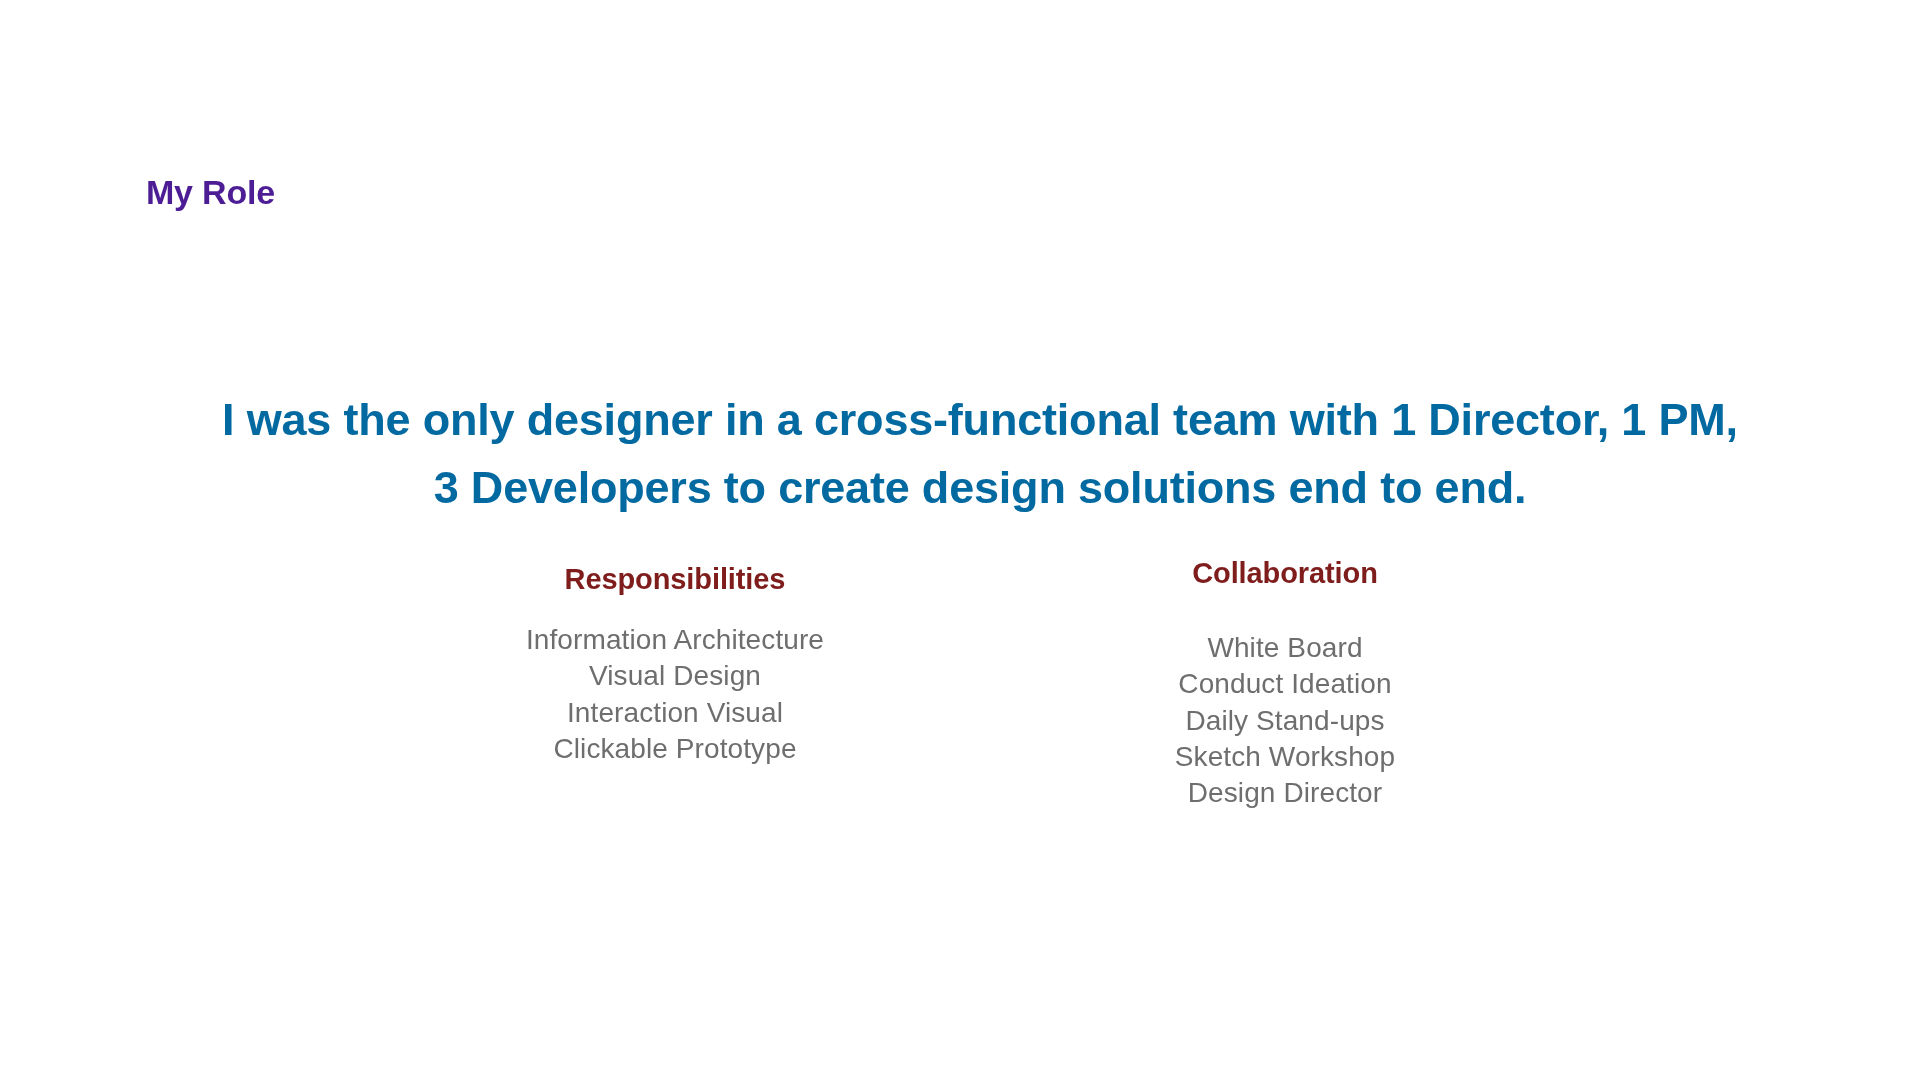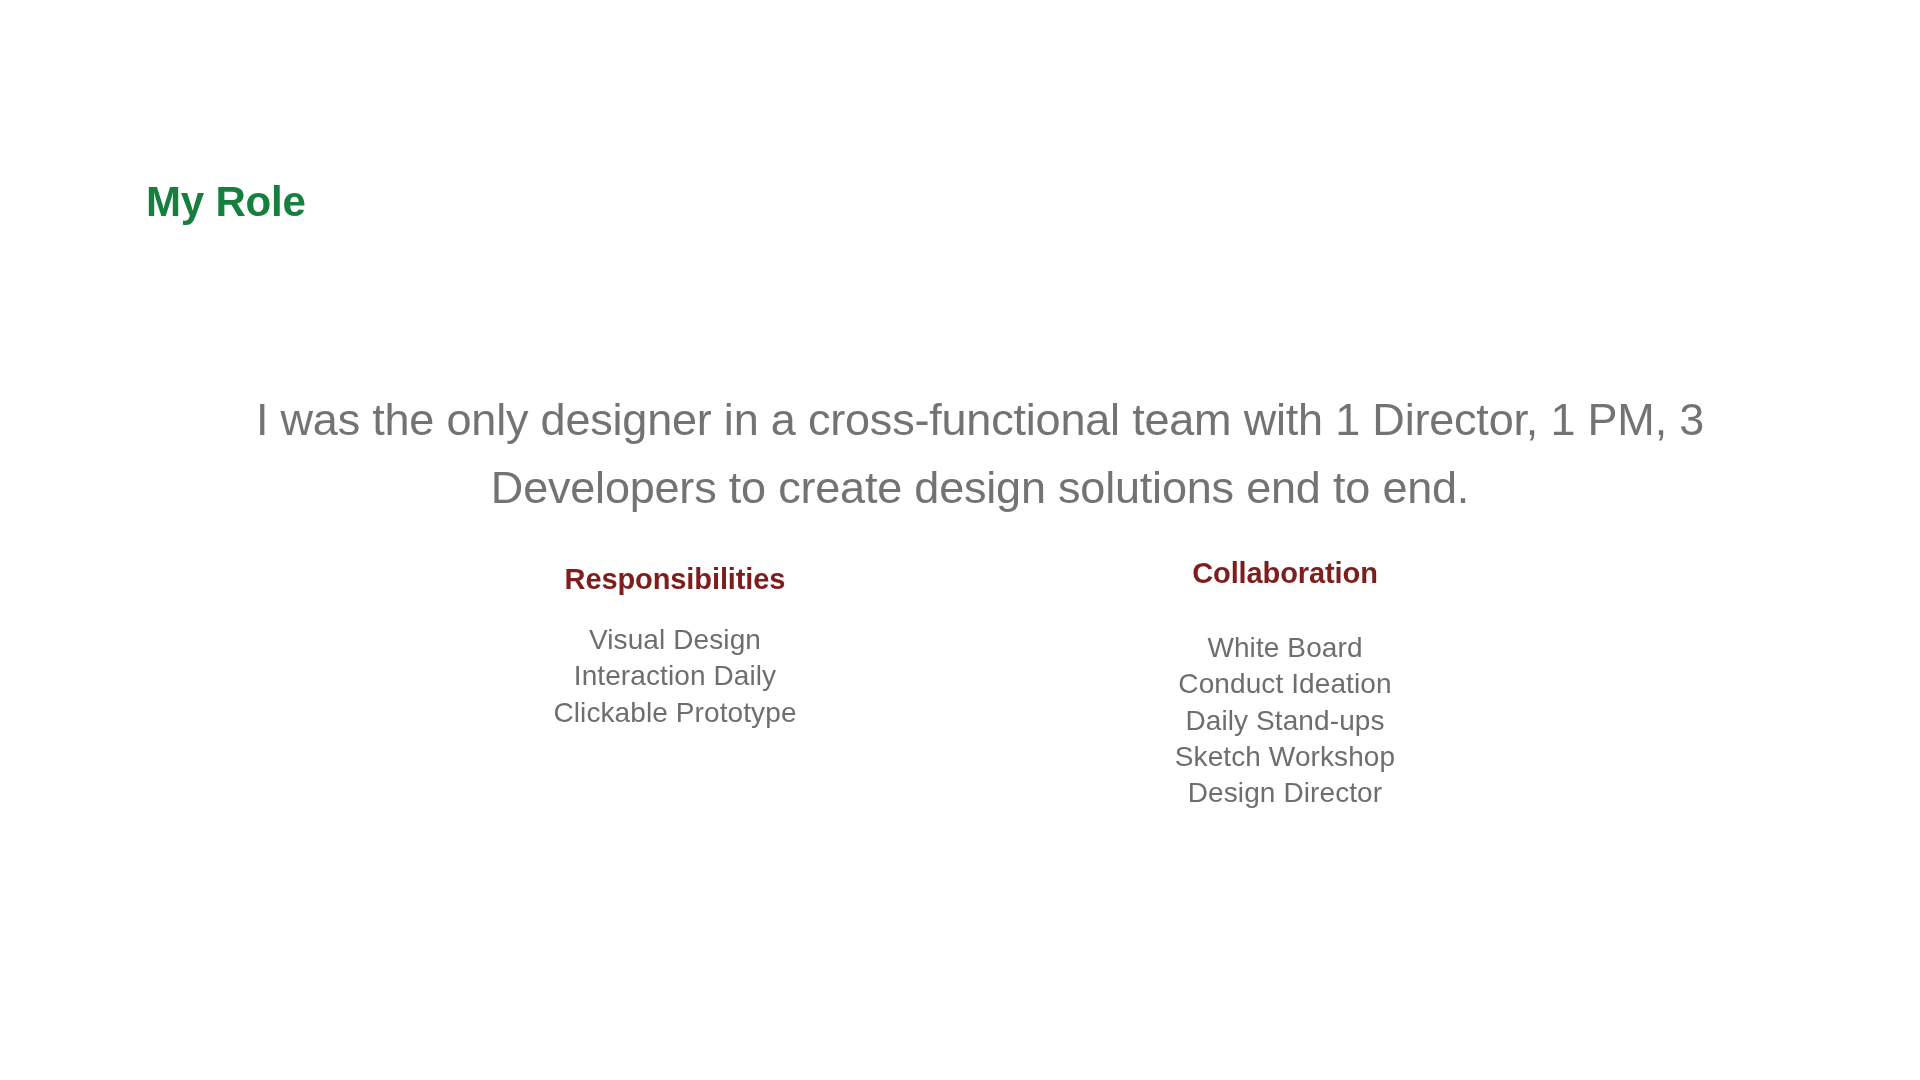--- a/index.html
+++ b/index.html
@@ -22,39 +22,39 @@
     width: 1920px;
     height: 1080px;
     background: #ffffff;
   }
 
   
   .slide-title {
     position: absolute;
     left: 146px;
     top: 150px;
-    font-size: 42px;
+    font-size: 34px;
     font-weight: 700;
     letter-spacing: -0.2px;
-    color: #15803d;
+    color: #4c1d95;
     line-height: 1.12;
     white-space: nowrap;
   }
 
   
   .headline {
     position: absolute;
     left: 210px;
     top: 341px;
     width: 1540px;
     text-align: center;
     font-size: 45px;
-    font-weight: 400;
+    font-weight: 700;
     letter-spacing: -0.2px;
-    color: #737373;
+    color: #0369a1;
     line-height: 1.50;
   }
 
   
   .columns {
     position: absolute;
     left: 0;
     top: 548px;
     width: 1920px;
     height: 420px;
@@ -113,22 +113,23 @@
 
   <h1 class="slide-title">My Role</h1>
 
   <p class="headline">I was the only designer in a cross-functional team with 1 Director, 1 PM, 3 Developers to create design solutions end to end.</p>
 
   <div class="columns">
 
     <div class="column responsibilities">
       <div class="column-heading">Responsibilities</div>
       <ul class="column-list">
+        <li>Information Architecture</li>
         <li>Visual Design</li>
-        <li>Interaction Daily</li>
+        <li>Interaction Visual</li>
         <li>Clickable Prototype</li>
       </ul>
     </div>
 
     <div class="column collaboration">
       <div class="column-heading">Collaboration</div>
       <ul class="column-list">
         <li>White Board</li>
         <li>Conduct Ideation</li>
         <li>Daily Stand-ups</li>

